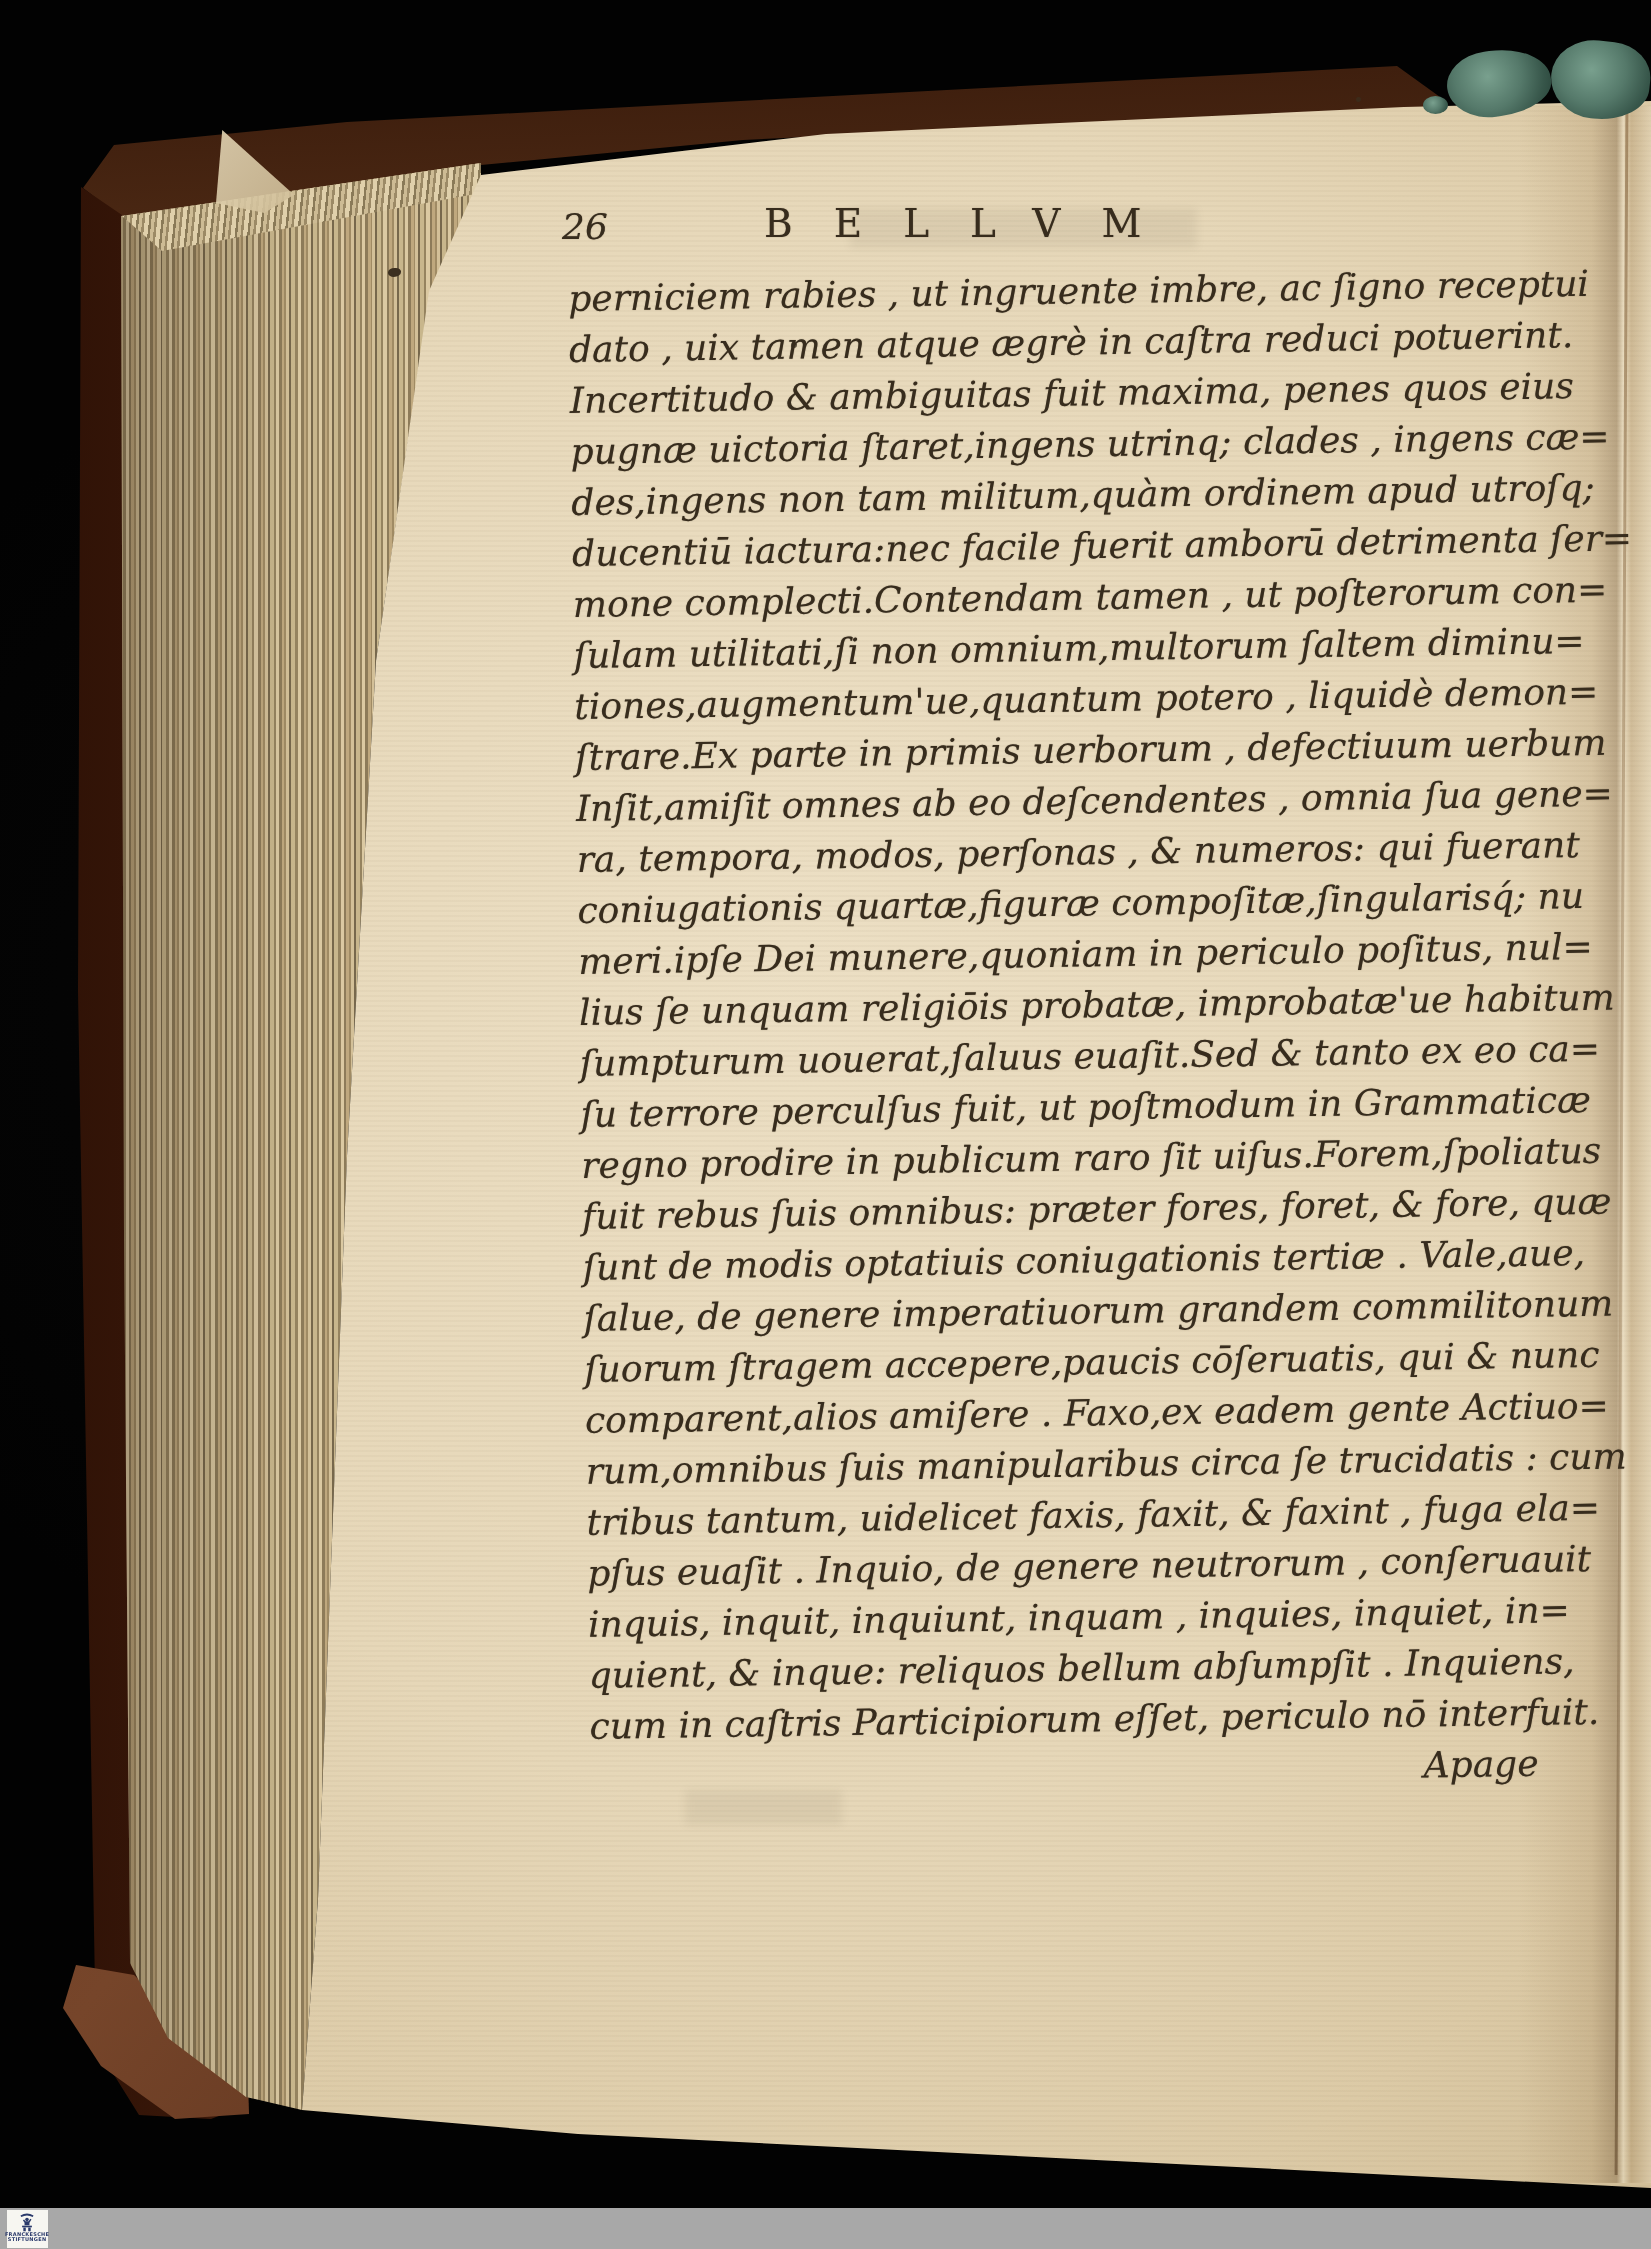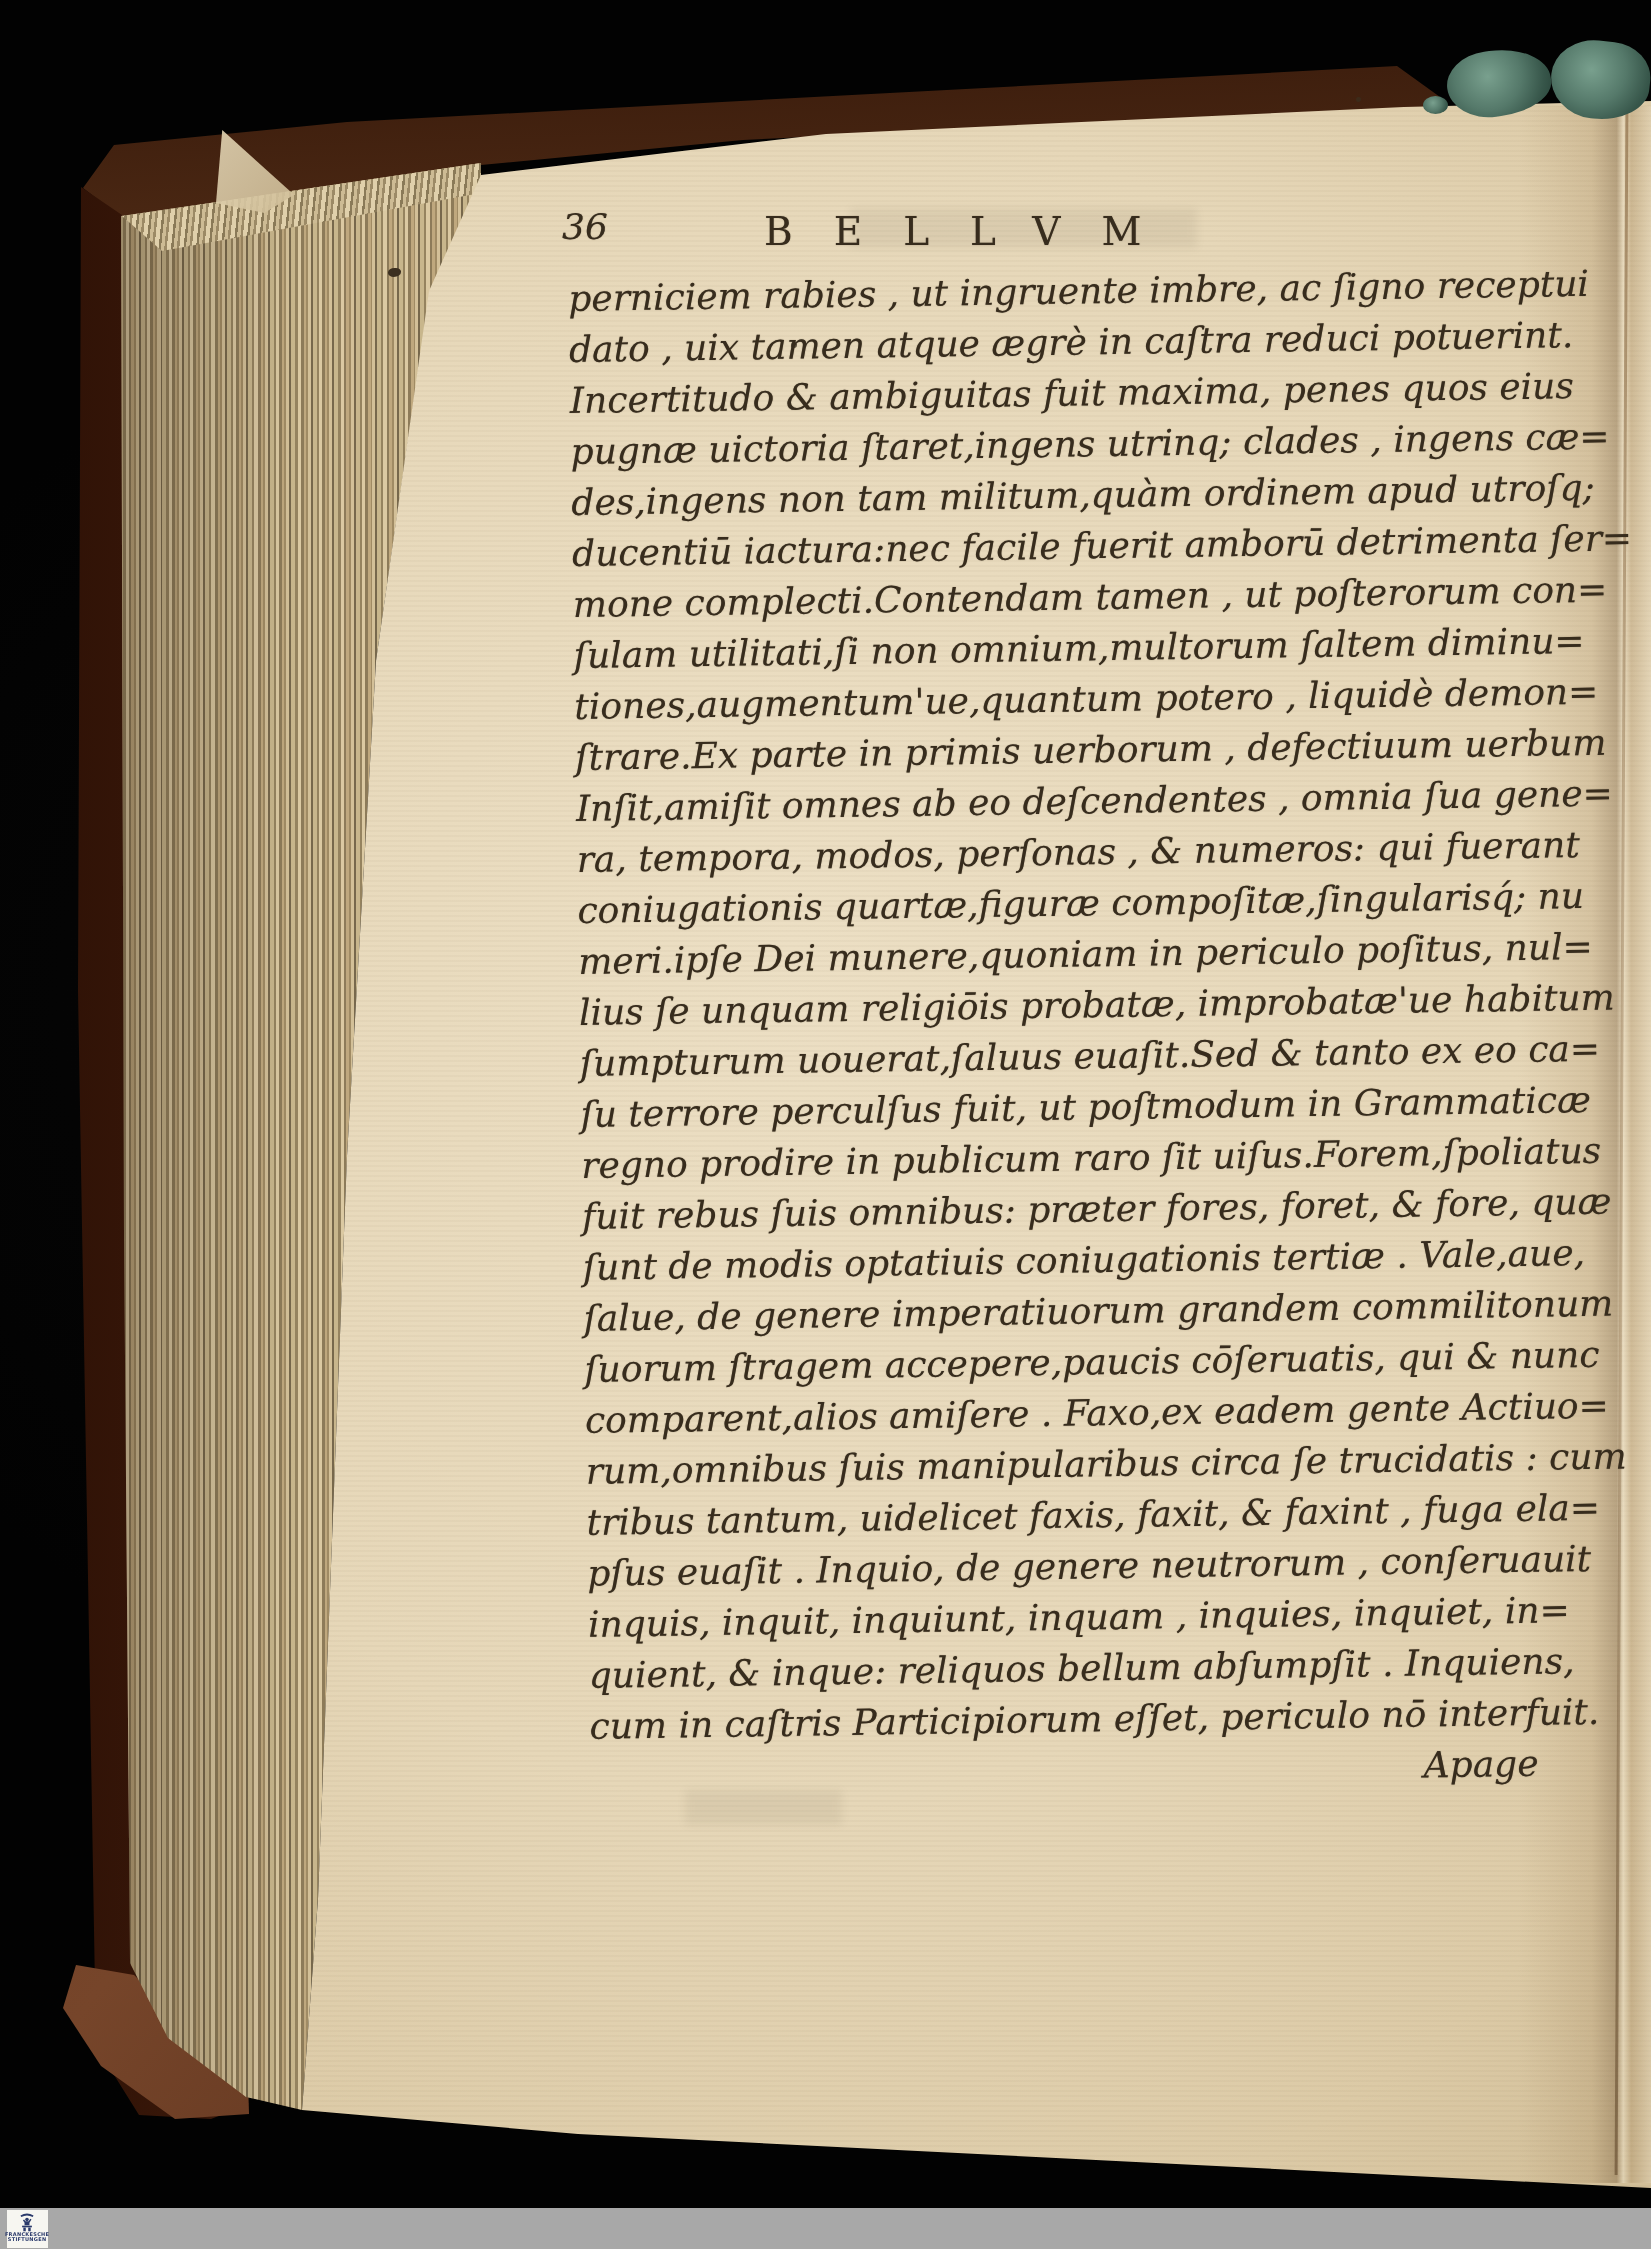--- a/index.html
+++ b/index.html
@@ -45,21 +45,21 @@
     background:linear-gradient(135deg,#e3d5b4,#cfbd97);opacity:.9;}
 
   .endband{background:radial-gradient(circle at 40% 38%,#79a08e 0%,#55796a 45%,#37564a 75%,#264036 100%);}
   .knot1{left:1447px;top:50px;width:104px;height:66px;border-radius:42% 58% 55% 45%/50% 55% 45% 55%;transform:rotate(-8deg);}
   .knot2{left:1551px;top:41px;width:99px;height:78px;border-radius:50% 45% 60% 50%/55% 50% 50% 58%;transform:rotate(6deg);}
   .knot3{left:1423px;top:96px;width:25px;height:18px;border-radius:50%;}
 
   
   .ink{color:#372c1d;text-shadow:0 0 1px rgba(55,44,29,.55);}
   .page-number{left:562px;top:206px;font-size:36px;font-style:italic;}
-  .running-title{left:764px;top:201px;font-size:39px;letter-spacing:41px;font-style:normal;margin-top:8px;}
+  .running-title{left:764px;top:201px;font-size:39px;letter-spacing:41px;font-style:normal;}
   .textblock{left:568px;top:273px;width:950px;transform:rotate(-.85deg);transform-origin:0 0;}
   .line{font-size:36px;font-style:italic;line-height:51px;white-space:nowrap;}
   .catchword-line{font-size:36px;font-style:italic;line-height:51px;text-align:right;padding-right:1.7px;}
 
   .smudge{background:rgba(90,80,60,.5);filter:blur(4.1px);opacity:.16;}
   .smudge1{left:850px;top:208px;width:347px;height:40px;}
   .smudge2{left:685px;top:1790px;width:157px;height:35px;}
   .speck{background:#3b2f20;border-radius:50% 40% 55% 45%;}
   .speck1{left:388px;top:268px;width:13.2px;height:9px;}
   .speck2{left:791px;top:342px;width:5.8px;height:5.8px;opacity:.8;}
@@ -91,21 +91,21 @@
   <div class="abs endband knot1"></div>
   <div class="abs endband knot2"></div>
   <div class="abs endband knot3"></div>
 
   <div class="abs smudge smudge1"></div>
   <div class="abs smudge smudge2"></div>
   <div class="abs speck speck1"></div>
   <div class="abs speck speck2"></div>
   <div class="abs speck speck3"></div>
 
-  <div class="abs ink page-number">36</div>
+  <div class="abs ink page-number">26</div>
   <div class="abs ink running-title">BELLVM</div>
 
   <div class="abs ink textblock">
     <div>
         <div class="line">perniciem rabies , ut ingruente imbre, ac ſigno receptui</div>
         <div class="line">dato , uix tamen atque ægrè in caſtra reduci potuerint.</div>
         <div class="line">Incertitudo &amp; ambiguitas fuit maxima, penes quos eius</div>
         <div class="line">pugnæ uictoria ſtaret,ingens utrinq; clades , ingens cæ=</div>
         <div class="line">des,ingens non tam militum,quàm ordinem apud utroſq;</div>
         <div class="line">ducentiū iactura:nec facile fuerit amborū detrimenta ſer=</div>

